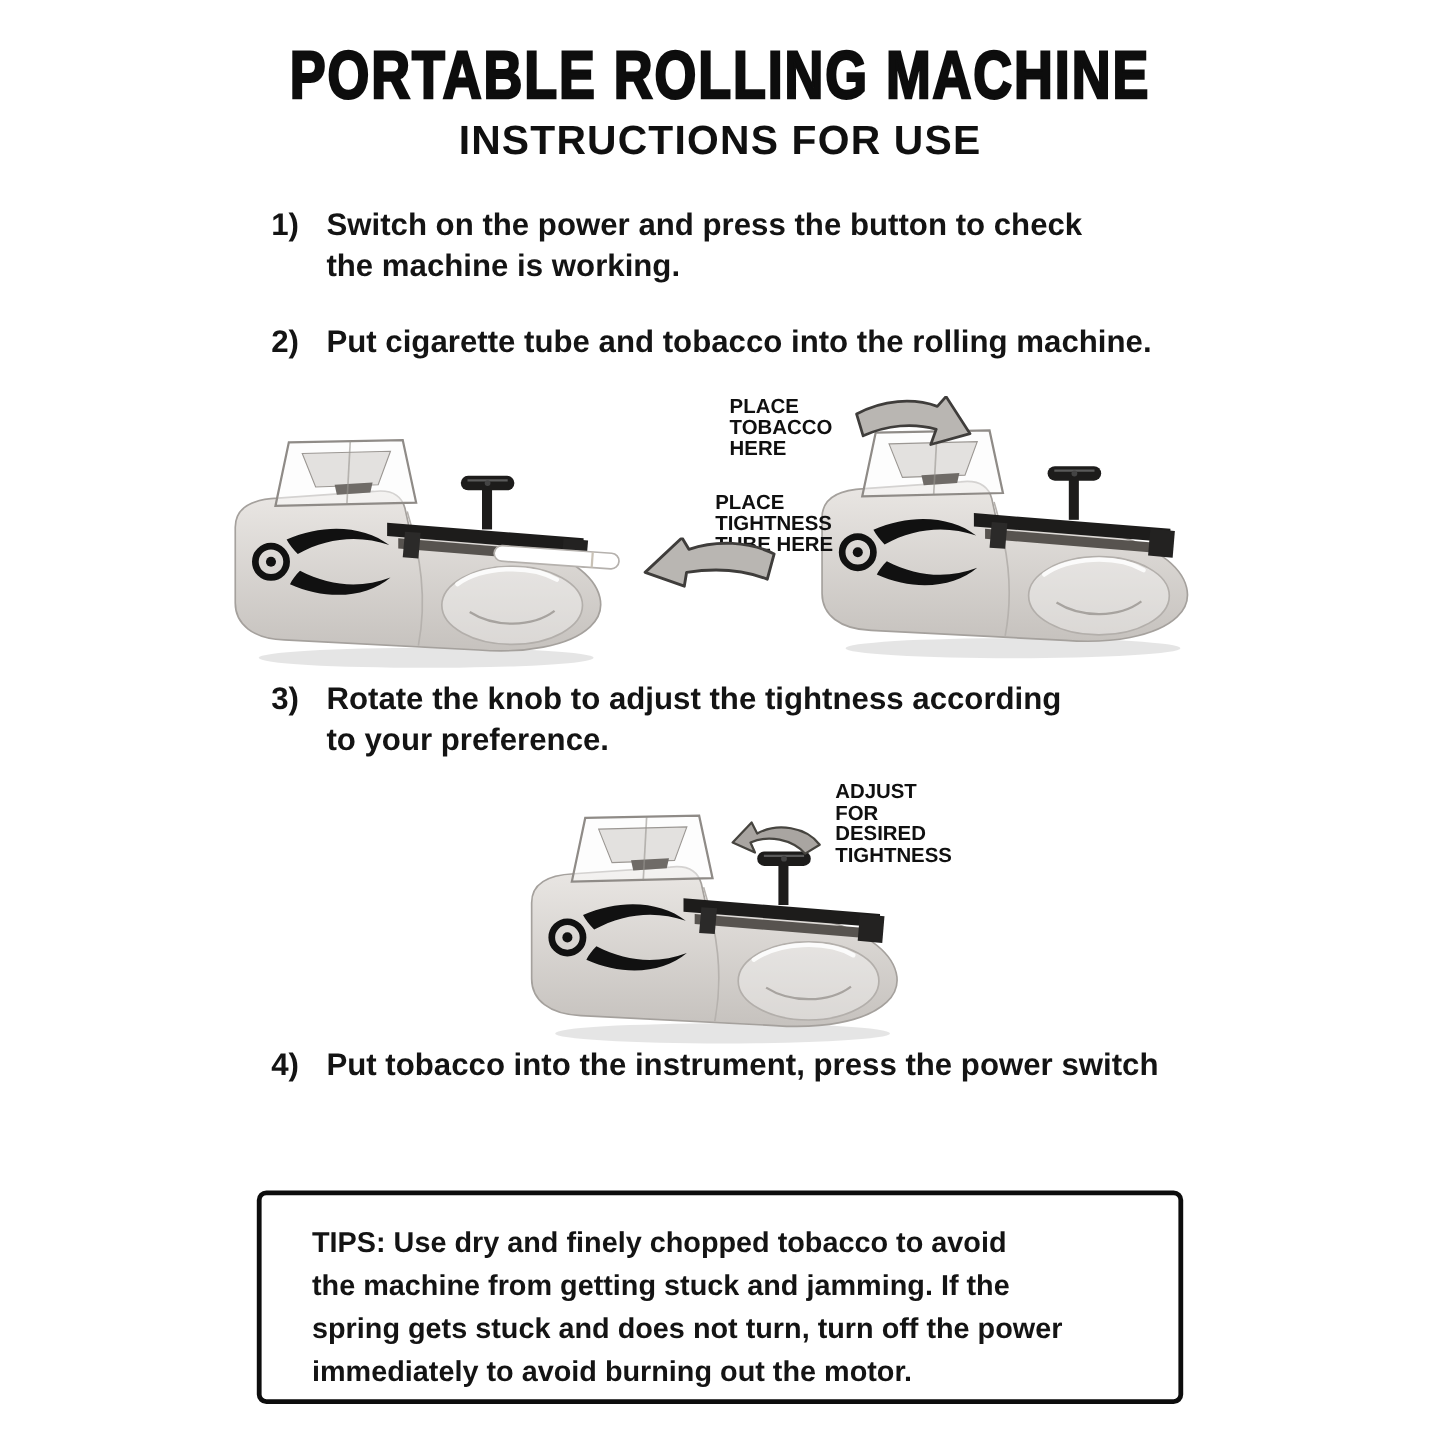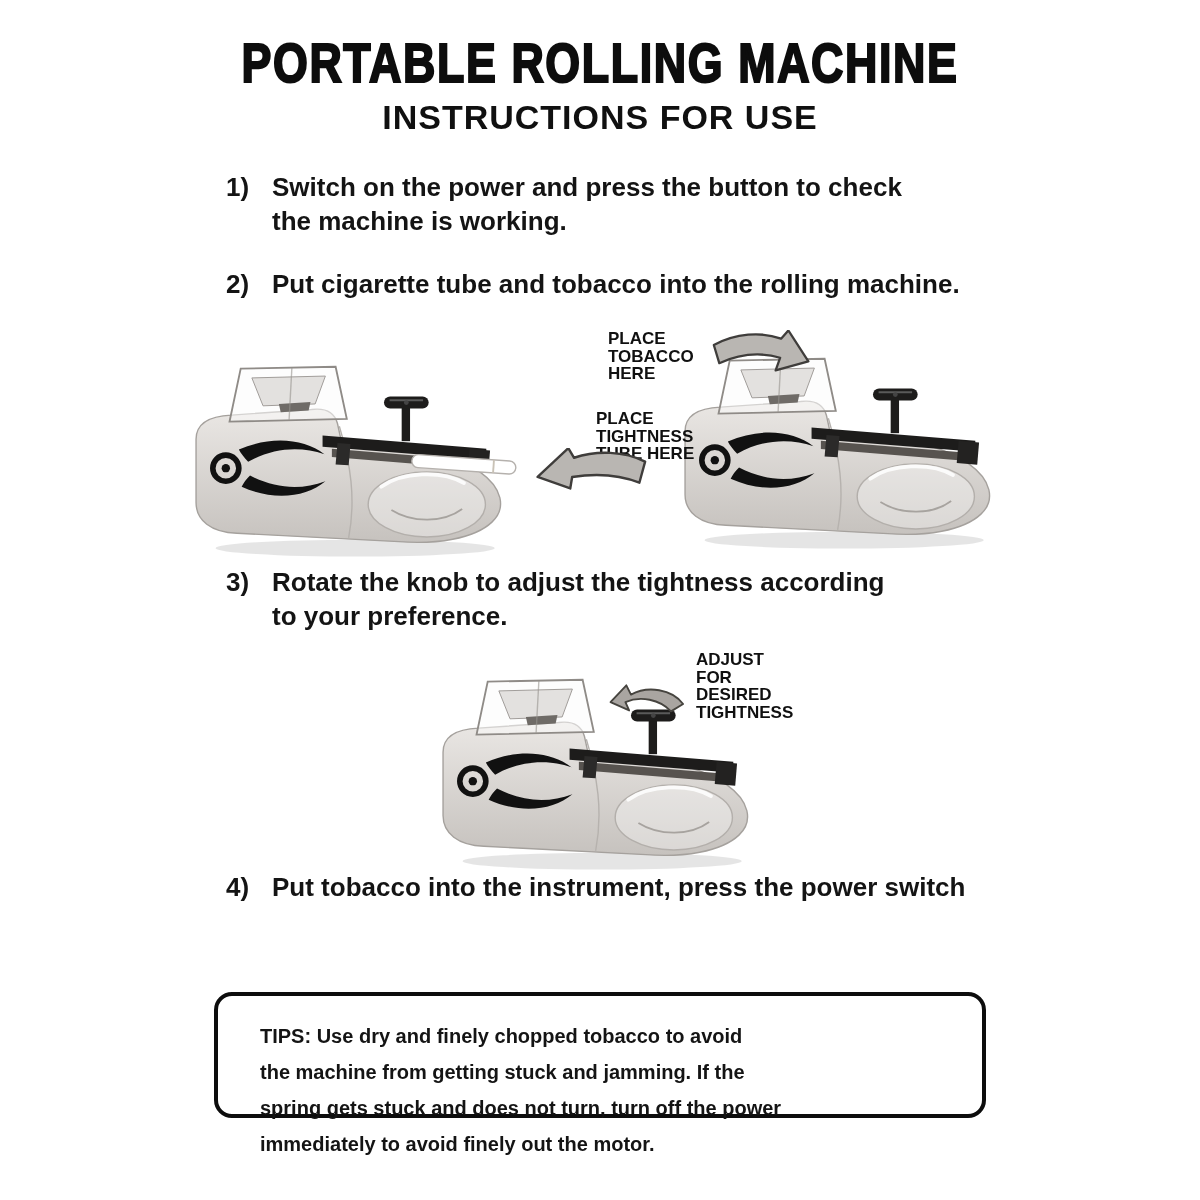--- a/index.html
+++ b/index.html
@@ -23,24 +23,24 @@
 
   .step { position:absolute; left:226px; display:flex; font-weight:bold; font-size:26px; line-height:34px; color:#141414; }
   .step .num { width:46px; flex:none; }
   .step .lines div { white-space:nowrap; }
 
   .callout { position:absolute; text-align:left; font-weight:bold; font-size:17px; line-height:17.5px; color:#101010; }
 
   .illu { position:absolute; }
 
   .tips {
-    position:absolute; left:214px; top:992px; width:772px; height:126px;
-    border:4px solid #0d0d0d; border-radius:18px; background:#fff;
+    position:absolute; left:214px; top:992px; width:772px; height:178px;
+    border:4px solid #0d0d0d; border-radius:8px; background:#fff;
     padding:22px 20px 0 42px;
-    font-weight:bold; font-size:20px; line-height:36px; color:#141414;
+    font-weight:bold; font-size:24px; line-height:36px; color:#141414;
   }
   .tips div { white-space:nowrap; }
 </style>
 </head>
 <body>
 
 <div class="page">
 
   <svg width="0" height="0" style="position:absolute" aria-hidden="true">
     <defs>
@@ -151,16 +151,16 @@
     <span class="num">4)</span>
     <div class="lines">
       <div>Put tobacco into the instrument, press the power switch</div>
     </div>
   </div>
 
   <div class="tips">
     <div>TIPS: Use dry and finely chopped tobacco to avoid</div>
     <div>the machine from getting stuck and jamming. If the</div>
     <div>spring gets stuck and does not turn, turn off the power</div>
-    <div>immediately to avoid finely out the motor.</div>
+    <div>immediately to avoid burning out the motor.</div>
   </div>
 
 </div>
 
 </body></html>

